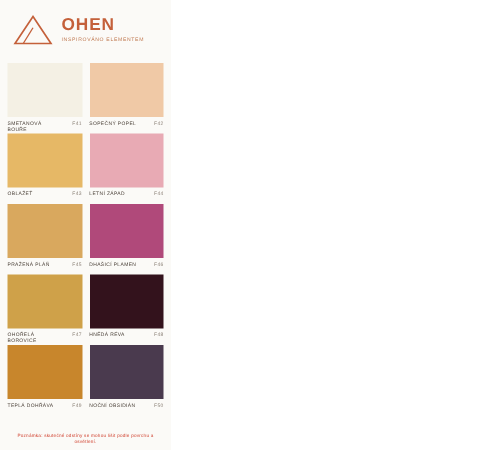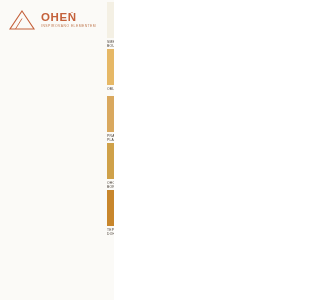--- a/index.html
+++ b/index.html
@@ -15,20 +15,21 @@
     background: #fbfaf7;
     position: relative;
   }
 
   .card {
     width: 114px;
     height: 300px;
     box-sizing: border-box;
     background: #fbfaf7;
     display: flex;
+    flex-direction: column;
     position: relative;
   }
 
   
   .header {
     height: 40px;
     display: flex;
     align-items: center;
     padding: 0 6px 0 7px;
     box-sizing: border-box;

